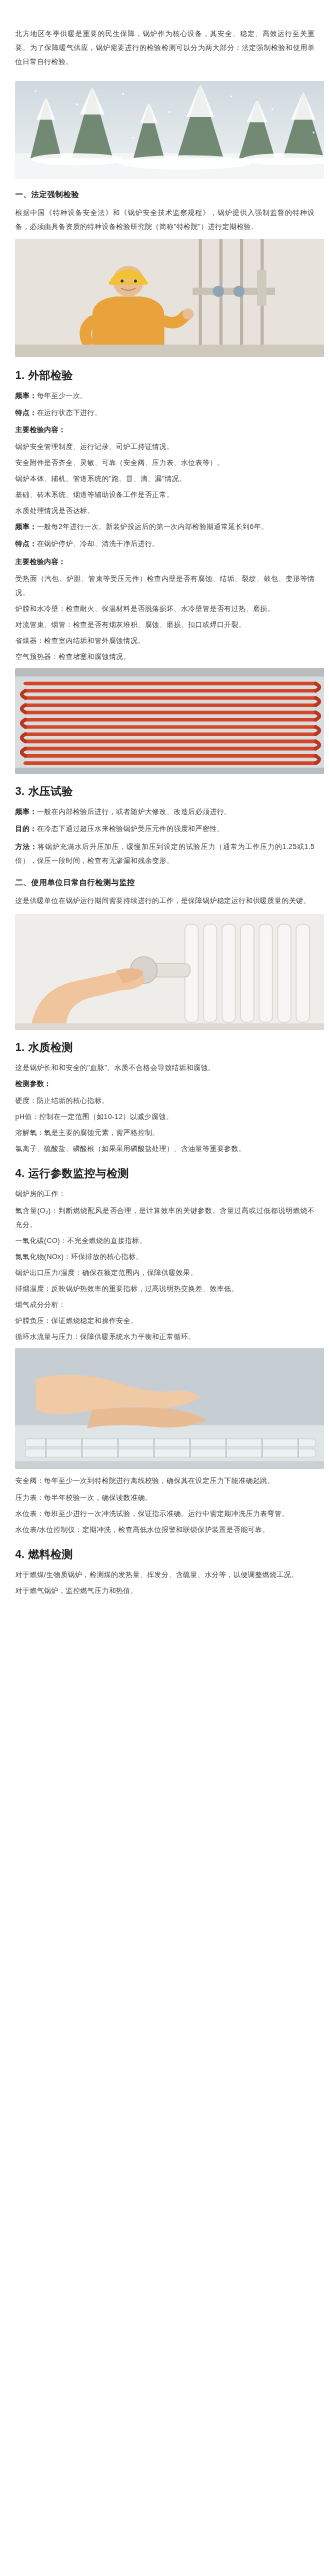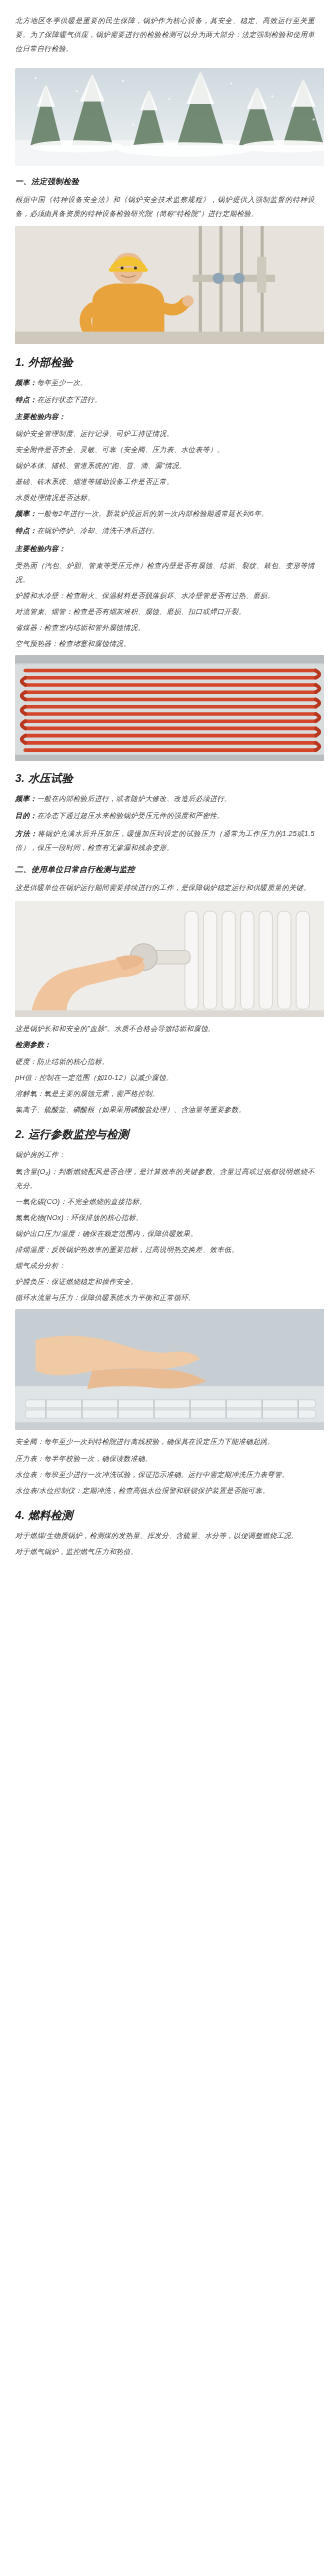--- a/index.html
+++ b/index.html
@@ -7,24 +7,23 @@
     padding: 0;
     background: #ffffff;
   }
   body {
     width: 330px;
     font-family: "Liberation Sans", sans-serif;
     color: #333333;
   }
   .page {
     width: 318px;
-    margin: 0 auto;
+    margin: 13px auto;
     background: #ffffff;
     overflow: hidden;
-    font-style: italic;
   }
   .intro {
     padding: 7.2px 9.3px 5.2px 9.3px;
     font-size: 7px;
     line-height: 2.0;
     color: #3b3b3b;
     text-align: justify;
     letter-spacing: 0.2px;
   }
   .photo {
@@ -243,28 +242,29 @@
       <rect x="250" y="96" width="90" height="26" rx="10" fill="#e4e1db" stroke="#cfcbc4" stroke-width="2"></rect>
       <circle cx="250" cy="109" r="26" fill="#d8d4cd" stroke="#c3bfb7" stroke-width="2"></circle>
       <g>
         <path d="M30 225 Q40 150 110 132 L200 112 Q250 106 252 126 Q250 146 205 148 L140 164 Q96 180 100 225 Z" fill="#f0c49c"></path>
         <path d="M196 110 Q232 100 250 112 Q246 128 210 134 Z" fill="#eab88e"></path>
       </g>
       <rect x="0" y="212" width="604" height="13" fill="#ddd9d2"></rect>
     </svg>
   </div>
 
+  <h3 class="sub">1. 水质检测</h3>
   <p class="list-line">这是锅炉长和和安全的"血脉"。水质不合格会导致结垢和腐蚀。</p>
   <p class="kv"><b>检测参数：</b></p>
   <p class="list-line">硬度：防止结垢的核心指标。</p>
   <p class="list-line">pH值：控制在一定范围（如10-12）以减少腐蚀。</p>
   <p class="list-line">溶解氧：氧是主要的腐蚀元素，需严格控制。</p>
   <p class="list-line">氯离子、硫酸盐、磷酸根（如果采用磷酸盐处理）、含油量等重要参数。</p>
 
-  <h3 class="sub">2. 运行参数监控与检测</h3>
+  <h3 class="sub">4. 运行参数监控与检测</h3>
   <p class="list-line">锅炉房的工作：</p>
   <p class="list-line">氧含量(O₂)：判断燃烧配风是否合理，是计算效率的关键参数。含量过高或过低都说明燃烧不充分。</p>
   <p class="list-line">一氧化碳(CO)：不完全燃烧的直接指标。</p>
   <p class="list-line">氮氧化物(NOx)：环保排放的核心指标。</p>
   <p class="list-line">锅炉出口压力/温度：确保在额定范围内，保障供暖效果。</p>
   <p class="list-line">排烟温度：反映锅炉热效率的重要指标，过高说明热交换差、效率低。</p>
   <p class="list-line">烟气成分分析：</p>
   <p class="list-line">炉膛负压：保证燃烧稳定和操作安全。</p>
   <p class="list-line">循环水流量与压力：保障供暖系统水力平衡和正常循环。</p>
   <p class="list-line"></p>

